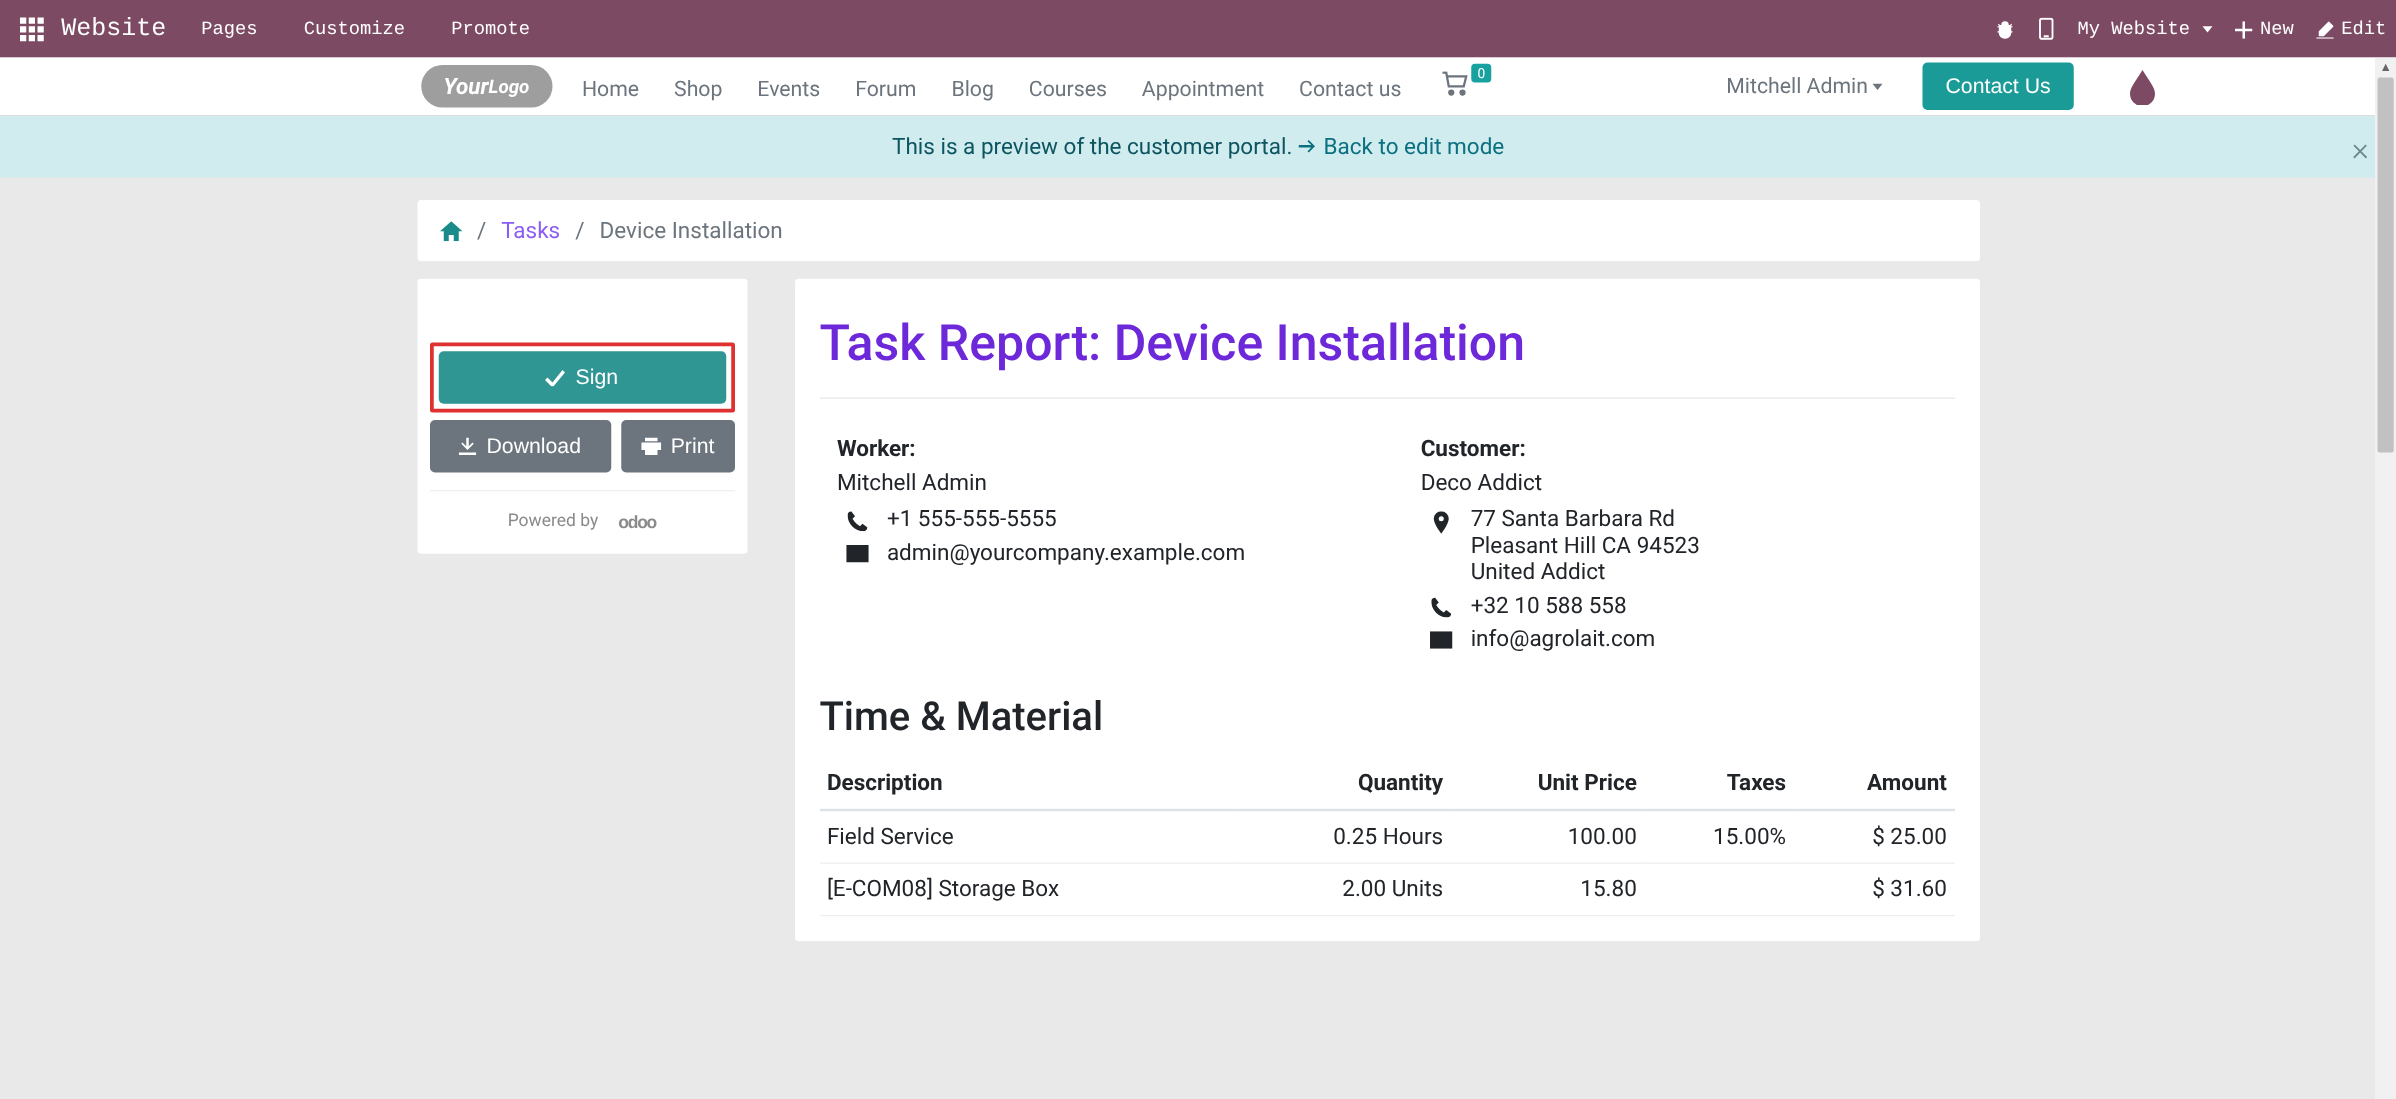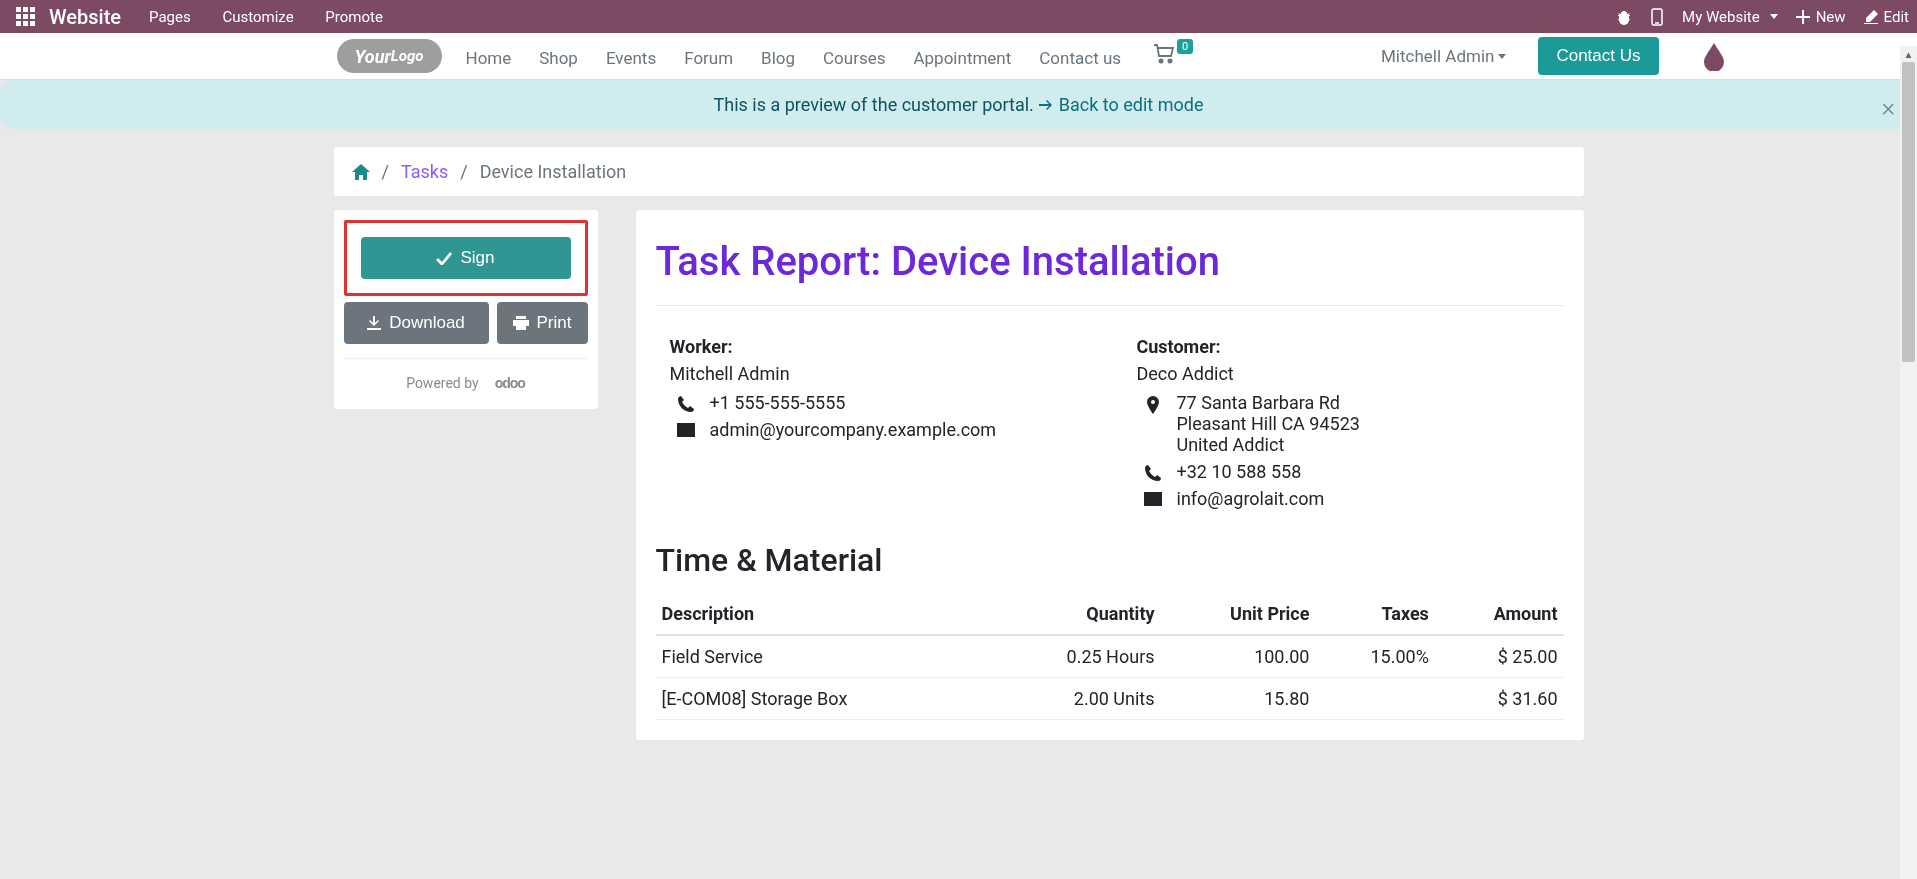--- a/index.html
+++ b/index.html
@@ -1,19 +1,19 @@
 <!DOCTYPE html>
 <html><head>
 <meta charset="utf-8">
 <style>
 * { margin: 0; padding: 0; box-sizing: border-box; }
 body { font-family: -apple-system, BlinkMacSystemFont, "Segoe UI", Roboto, "Helvetica Neue", Arial, sans-serif; background: #e9e9e9; color: #212529; overflow-x: hidden; }
 
 
-.topbar { background: #7c4a63; color: #fff; height: 33px; display: flex; align-items: center; padding: 0 8px; font-size: 15px; }
+.topbar { background: #7c4a63; color: #fff; height: 46px; display: flex; align-items: center; padding: 0 8px; font-size: 15px; font-family: Liberation Mono, monospace; }
 .topbar .apps-icon { display: grid; grid-template-columns: repeat(3, 5px); grid-template-rows: repeat(3, 5px); gap: 2px; margin: 0 14px 0 8px; cursor: pointer; }
 .topbar .apps-icon span { background: #fff; display: block; width: 5px; height: 5px; }
 .topbar .brand { font-size: 20px; font-weight: 500; margin-right: 28px; }
 .topbar .menu-left a { color: #fff; text-decoration: none; margin-right: 28px; font-size: 15px; }
 .topbar .spacer { flex: 1; }
 .topbar .menu-right { display: flex; align-items: flex-end; gap: 18px; }
 .topbar .menu-right a { color: #fff; text-decoration: none; display: flex; align-items: center; gap: 6px; font-size: 15px; }
 .caret-down { display: inline-block; width: 0; height: 0; border-left: 4px solid transparent; border-right: 4px solid transparent; border-top: 5px solid #fff; margin-left: 4px; }
 
 
@@ -23,36 +23,36 @@
 .logo .y { color: #fff; font-size: 18px; }
 .sitenav a { color: #6c757d; text-decoration: none; margin-right: 24px; font-size: 17px; }
 .cart { position: relative; display: inline-flex; align-items: center; color: #6c757d; margin-left: 4px; }
 .cart .badge { background: #17a2a0; color: #fff; font-size: 11px; padding: 1px 5px; border-radius: 3px; position: relative; top: -8px; left: 2px; }
 .sitebar .spacer { flex: 1; }
 .user-drop { color: #6c757d; font-size: 17px; margin-right: 32px; display: flex; align-items: center; }
 .user-drop .caret-down { border-top-color: #6c757d; }
 .contact-btn { background: #1a9b97; color: #fff; border: none; padding: 9px 18px; font-size: 17px; border-radius: 4px; margin-right: 42px; }
 
 
-.preview-banner { background: #d1ecef; color: #0c5460; padding: 14px 16px; font-size: 18px; text-align: center; position: relative; border-radius: 12px; }
+.preview-banner { background: #d1ecef; color: #0c5460; padding: 14px 16px; font-size: 18px; text-align: center; position: relative; }
 .preview-banner a { color: #0b7080; text-decoration: none; }
 .preview-banner .close { position: absolute; right: 22px; top: 12px; color: #6b8a8d; font-size: 26px; cursor: pointer; font-weight: 300; }
 
 
 .container { max-width: 1250px; margin: 0 auto; padding: 0 0 40px 0; }
 
 
 .breadcrumb-card { background: #fff; margin-top: 18px; padding: 14px 18px; border-radius: 3px; display: flex; align-items: center; gap: 12px; font-size: 18px; color: #6c757d; }
 .breadcrumb-card a { color: #8b5cf6; text-decoration: none; }
 .breadcrumb-card .sep { color: #6c757d; }
 
 
 .layout { display: flex; gap: 38px; margin-top: 14px; align-items: flex-start; }
 .sidecard { width: 264px; background: #fff; border-radius: 3px; padding: 10px; position: relative; }
-.sidecard .highlight-box { border: 3px solid #e03131; padding: 14px; border-radius: 2px; margin-bottom: 6px; }
+.sidecard .highlight-box { border: 3px solid #e03131; padding: 4px; border-radius: 2px; margin-bottom: 6px; margin-top: 41px; }
 .btn { display: inline-flex; align-items: center; justify-content: center; gap: 8px; border: none; border-radius: 4px; font-size: 17px; cursor: pointer; color: #fff; }
 .btn-sign { background: #2f9693; width: 100%; height: 42px; }
 .btn-row { display: flex; gap: 8px; }
 .btn-secondary { background: #6c757d; height: 42px; padding: 0 14px; flex: 1; }
 .btn-secondary.print { flex: 0 0 auto; padding: 0 16px; }
 .powered { text-align: center; color: #8a8a8a; font-size: 14px; padding: 16px 0 8px; border-top: 1px solid #eee; margin-top: 14px; display:flex; align-items:center; justify-content:center; gap:16px; }
 .odoo-logo { font-family: sans-serif; font-weight: bold; color: #8a8a8a; letter-spacing: -1px; }
 
 .maincard { flex: 1; background: #fff; border-radius: 3px; padding: 28px 20px 20px 20px; }
 .maincard h1 { font-size: 40px; font-weight: 500; color: #6d28d9; padding-bottom: 20px; border-bottom: 1px solid #e6e6e6; margin-bottom: 30px; }

